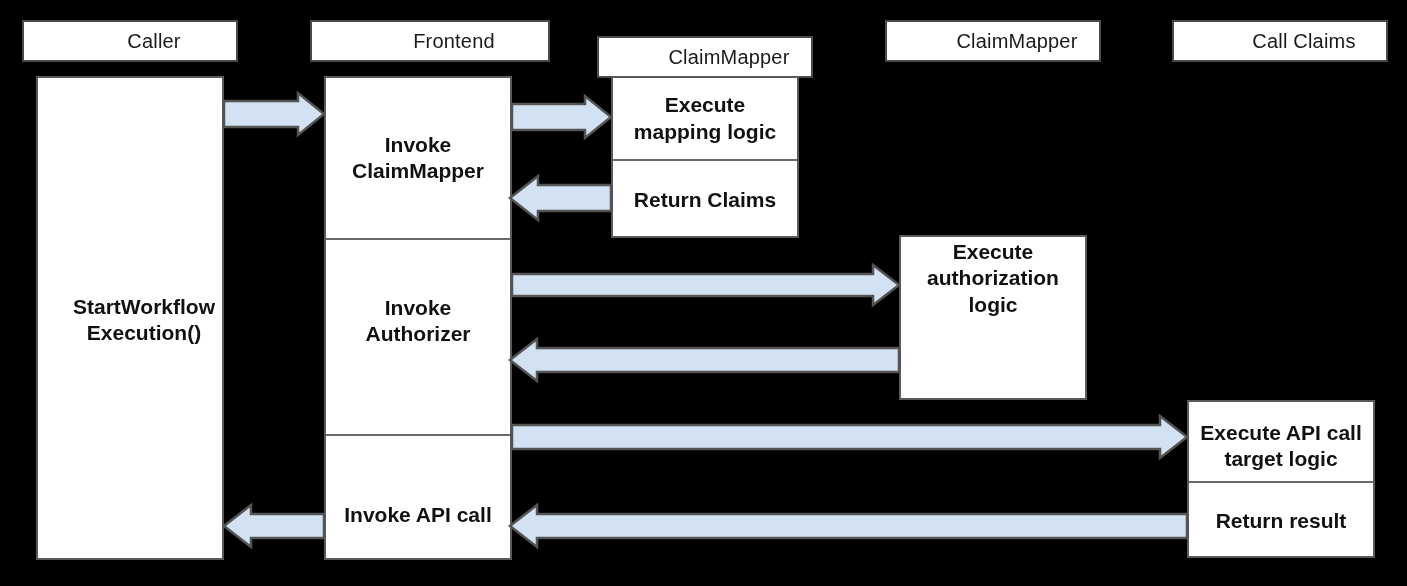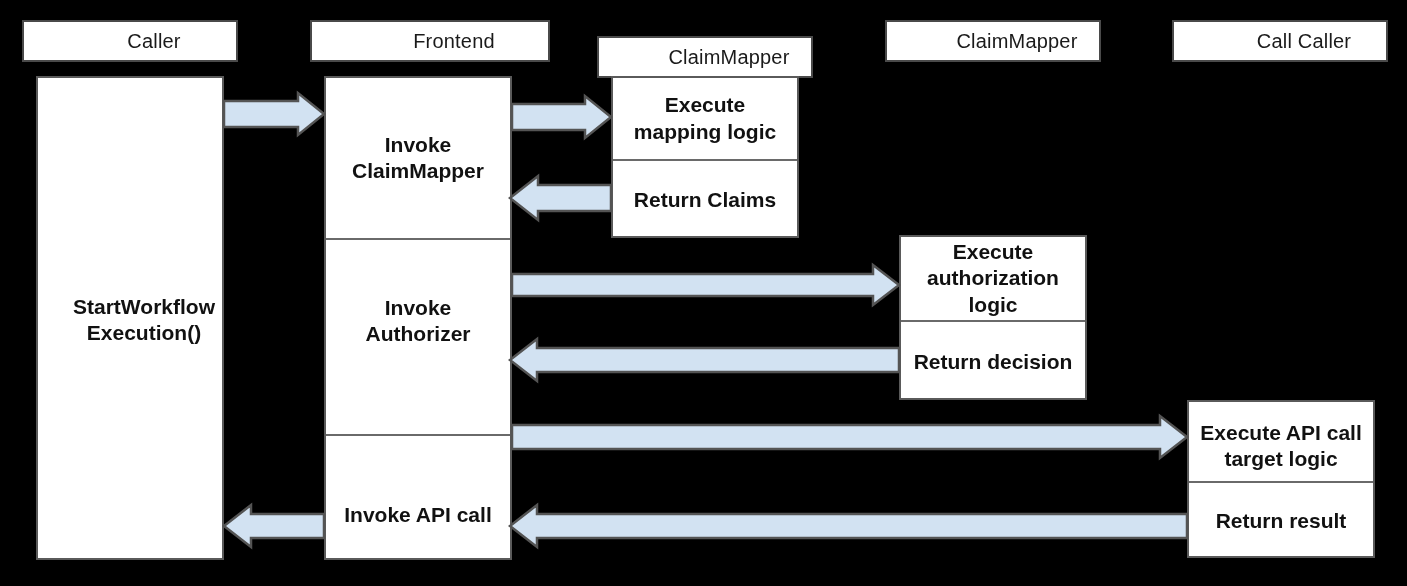--- a/index.html
+++ b/index.html
@@ -79,21 +79,21 @@
   <div class="lane-header" style="left: 310px; top: 20px; width: 240px; height: 42px;">
     <span>Frontend</span>
   </div>
   <div class="lane-header" style="left: 597px; top: 20px; width: 216px; height: 42px; margin-top: 16px;">
     <span>ClaimMapper</span>
   </div>
   <div class="lane-header" style="left: 885px; top: 20px; width: 216px; height: 42px;">
     <span>ClaimMapper</span>
   </div>
   <div class="lane-header" style="left: 1172px; top: 20px; width: 216px; height: 42px;">
-    <span>Call Caller</span>
+    <span>Call Claims</span>
   </div>
 
   <div class="activation" style="left: 36px; top: 76px; width: 188px; height: 484px; background: rgb(255, 255, 255);">
     <div class="act-seg" style="top: 0px; height: 484px; padding-left: 34px;">
       <span>StartWorkflow Execution()</span>
     </div>
   </div>
 
   <div class="activation" style="left: 324px; top: 76px; width: 188px; height: 484px; background: rgb(255, 255, 255);">
     <div class="act-seg" style="top: 0px; height: 160px; border-radius: 11px;">
@@ -113,23 +113,20 @@
     </div>
     <div class="act-seg divider-top" style="top: 81px; height: 81px;">
       <span>Return Claims</span>
     </div>
   </div>
 
   <div class="activation" style="left: 899px; top: 235px; width: 188px; height: 165px; background: rgb(255, 255, 255); padding-left: 12px;">
     <div class="act-seg" style="top: 0px; height: 83px;">
       <span>Execute authorization logic</span>
     </div>
-    <div class="act-seg divider-top" style="top: 83px; height: 82px;">
-      <span>Return decision</span>
-    </div>
   </div>
 
   <div class="activation" style="left: 1187px; top: 400px; width: 188px; height: 158px; background: rgb(255, 255, 255);">
     <div class="act-seg" style="top: 0px; height: 88px;">
       <span>Execute API call target logic</span>
     </div>
     <div class="act-seg divider-top" style="top: 79px; height: 79px;">
       <span>Return result</span>
     </div>
   </div>

